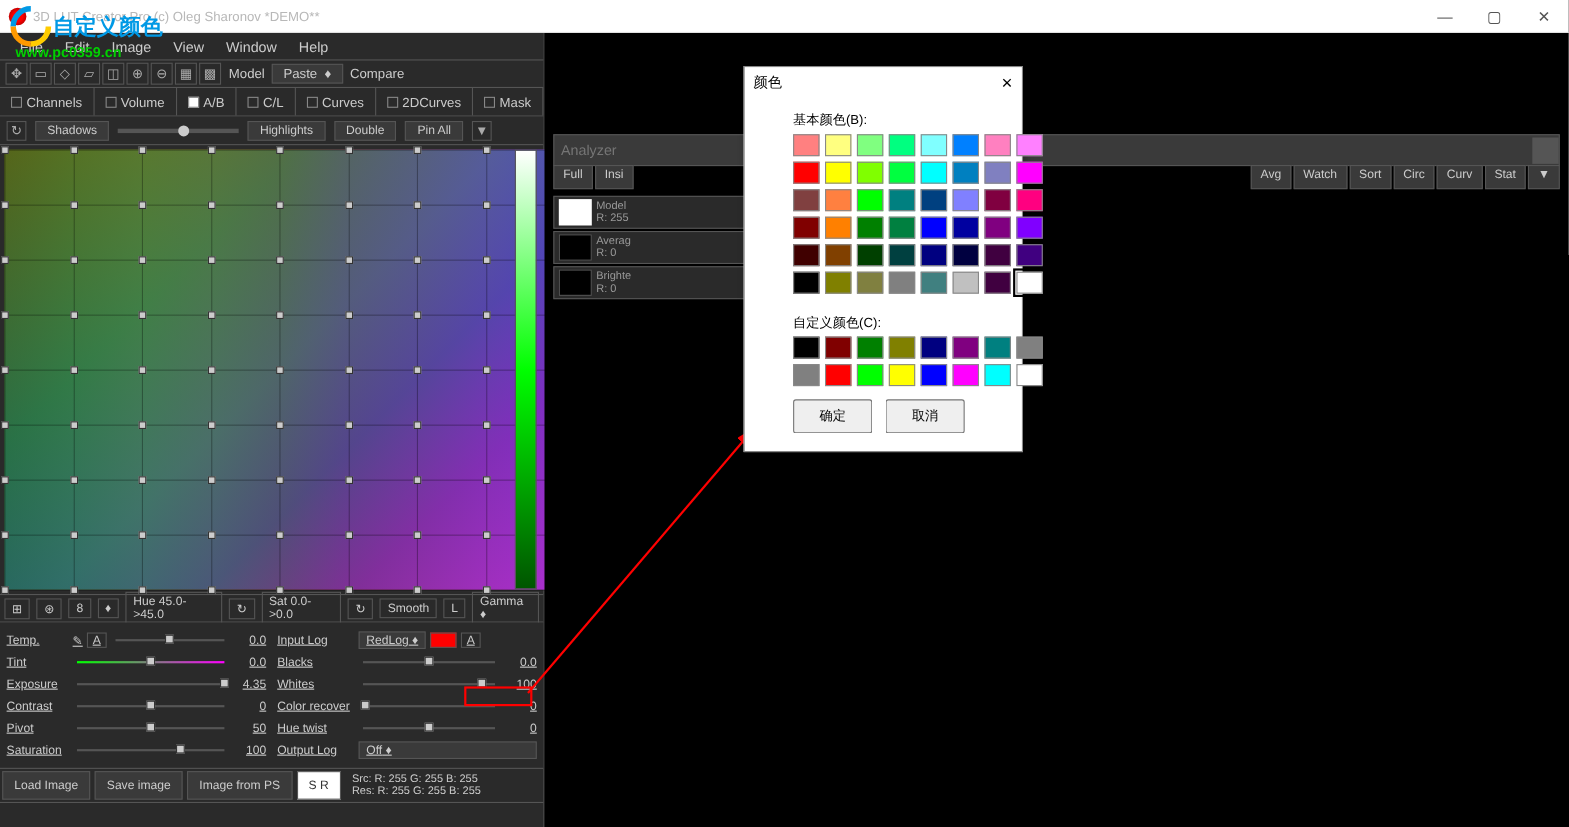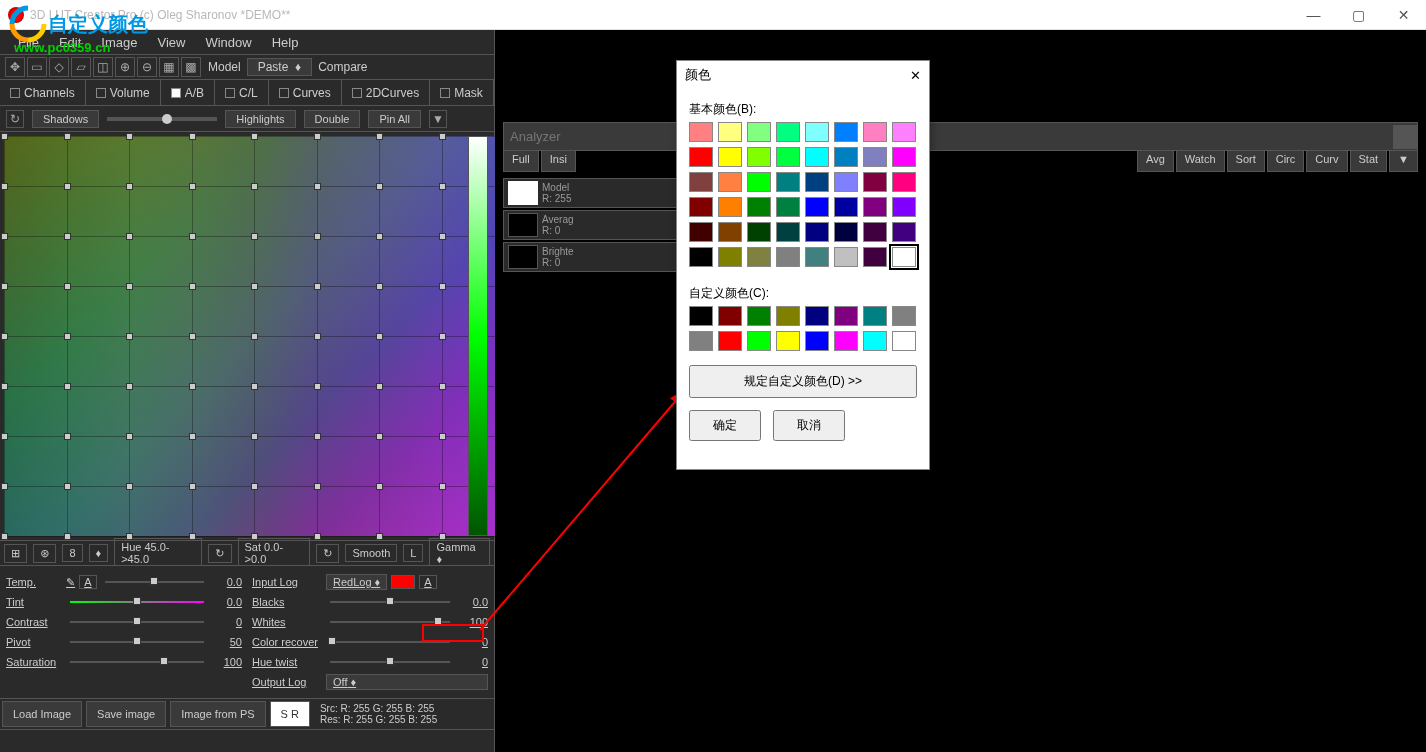--- a/index.html
+++ b/index.html
@@ -82,21 +82,21 @@
 .an-tabs .atab { background: #3a3a3a; border: 1px solid #555; color: #ccc; font-size: 11px; padding: 2px 8px; }
 
 .an-rows { position: absolute; top: 146px; left: 8px; width: 260px; }
 .an-row { display: flex; align-items: center; height: 30px; background: #2a2a2a; border: 1px solid #555; margin-top: 2px; }
 .an-row .sw { width: 30px; height: 24px; margin: 0 4px; }
 .an-row .txt { color: #999; font-size: 10px; line-height: 11px; }
 
 
 .colordlg { position: absolute; left: 676px; top: 60px; width: 254px; background: #fff; border: 1px solid #888; box-shadow: 2px 2px 8px rgba(0,0,0,0.3); z-index: 100; }
 .colordlg .dlghdr { height: 28px; display: flex; align-items: center; justify-content: space-between; padding: 0 8px; font-size: 13px; }
-.colordlg .dlgbody { padding: 8px 12px 28px; font-size: 12px; }
+.colordlg .dlgbody { padding: 8px 12px 16px; font-size: 12px; margin-left: 32px; }
 .colordlg .seclabel { margin: 4px 0; }
 .colordlg .swatches { display: grid; grid-template-columns: repeat(8, 24px); grid-auto-rows: 20px; gap: 5px; }
 .colordlg .sw { border: 1px solid #888; }
 .colordlg .sw.sel { outline: 2px solid #000; outline-offset: 1px; }
 .colordlg .widebtn { width: 100%; padding: 6px; margin-top: 14px; font-size: 12px; }
 .colordlg .dbtns { display: flex; gap: 12px; margin-top: 12px; }
 .colordlg .dbtns button { padding: 5px 22px; font-size: 12px; }
 
 .redarrow { position: absolute; z-index: 90; pointer-events: none; }
 .redbox { position: absolute; border: 2px solid #ff0000; z-index: 89; pointer-events: none; }
@@ -331,20 +331,27 @@
               <span class="val">0.0</span>
             </div>
           <div class="srow">
               <span class="lbl">Tint</span>
               <div class="track" style="background:linear-gradient(to right,#0f0,#f0f)">
                 <div class="hnd" style="left:50%"></div>
               </div>
               <span class="val">0.0</span>
             </div>
           <div class="srow">
+              <span class="lbl">Exposure</span>
+              <div class="track">
+                <div class="hnd" style="left:100%"></div>
+              </div>
+              <span class="val">4.35</span>
+            </div>
+          <div class="srow">
               <span class="lbl">Contrast</span>
               <div class="track">
                 <div class="hnd" style="left:50%"></div>
               </div>
               <span class="val">0</span>
             </div>
           <div class="srow">
               <span class="lbl">Pivot</span>
               <div class="track">
                 <div class="hnd" style="left:50%"></div>
@@ -526,21 +533,20 @@
         <div class="sw" style="background: rgb(128, 128, 128);"></div>
         <div class="sw" style="background: rgb(128, 128, 128);"></div>
         <div class="sw" style="background: rgb(255, 0, 0);"></div>
         <div class="sw" style="background: rgb(0, 255, 0);"></div>
         <div class="sw" style="background: rgb(255, 255, 0);"></div>
         <div class="sw" style="background: rgb(0, 0, 255);"></div>
         <div class="sw" style="background: rgb(255, 0, 255);"></div>
         <div class="sw" style="background: rgb(0, 255, 255);"></div>
         <div class="sw" style="background: rgb(255, 255, 255);"></div>
       </div>
-    <button class="widebtn">规定自定义颜色(D) &gt;&gt;</button>
     <div class="dbtns">
       <button>确定</button>
       <button>取消</button>
     </div>
   </div>
 </div>
 
 <div class="redbox" style="left:422px; top:624px; width:62px; height:18px;"></div>
 <svg class="redarrow" style="left:470px; top:380px; width:230px; height:260px;">
   <defs>

